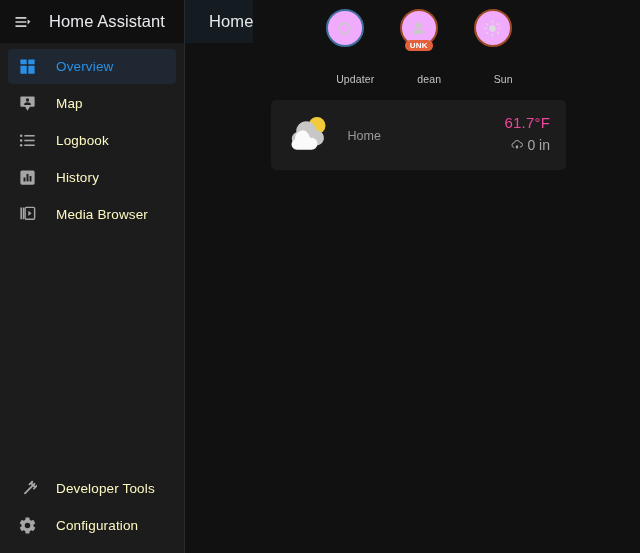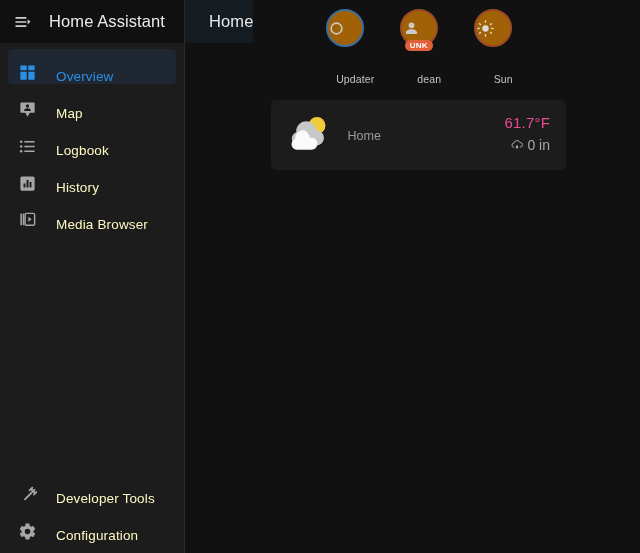--- a/index.html
+++ b/index.html
@@ -64,21 +64,21 @@
   .nav-top {
     padding-top: 4px;
   }
   .nav-bottom {
     margin-top: auto;
     padding-bottom: 8px;
   }
   .nav-item {
     position: relative;
     display: flex;
-    align-items: flex-end;
+    align-items: center;
     height: 35px;
     margin: 2px 8px;
     border-radius: 4px;
     cursor: pointer;
     box-sizing: border-box;
   }
   .nav-item .nav-icon {
     width: 24px;
     height: 24px;
     margin-left: 7px;
@@ -146,24 +146,24 @@
     flex-direction: column;
     align-items: center;
     cursor: pointer;
   }
   .badge-circle {
     position: relative;
     width: 38px;
     height: 38px;
     border-radius: 50%;
     border: 2px solid #3d6f9e;
-    background: #a16207;
-    display: flex;
-    align-items: center;
-    justify-content: flex-start;
+    background: #f0abfc;
+    display: flex;
+    align-items: center;
+    justify-content: center;
     box-sizing: border-box;
   }
   .badge-circle.orange { border-color: #9c4a25; }
   .badge-circle svg { display: block; }
   .badge-pill {
     position: absolute;
     bottom: -6px;
     left: 50%;
     transform: translateX(-50%);
     background: #e2603a;

